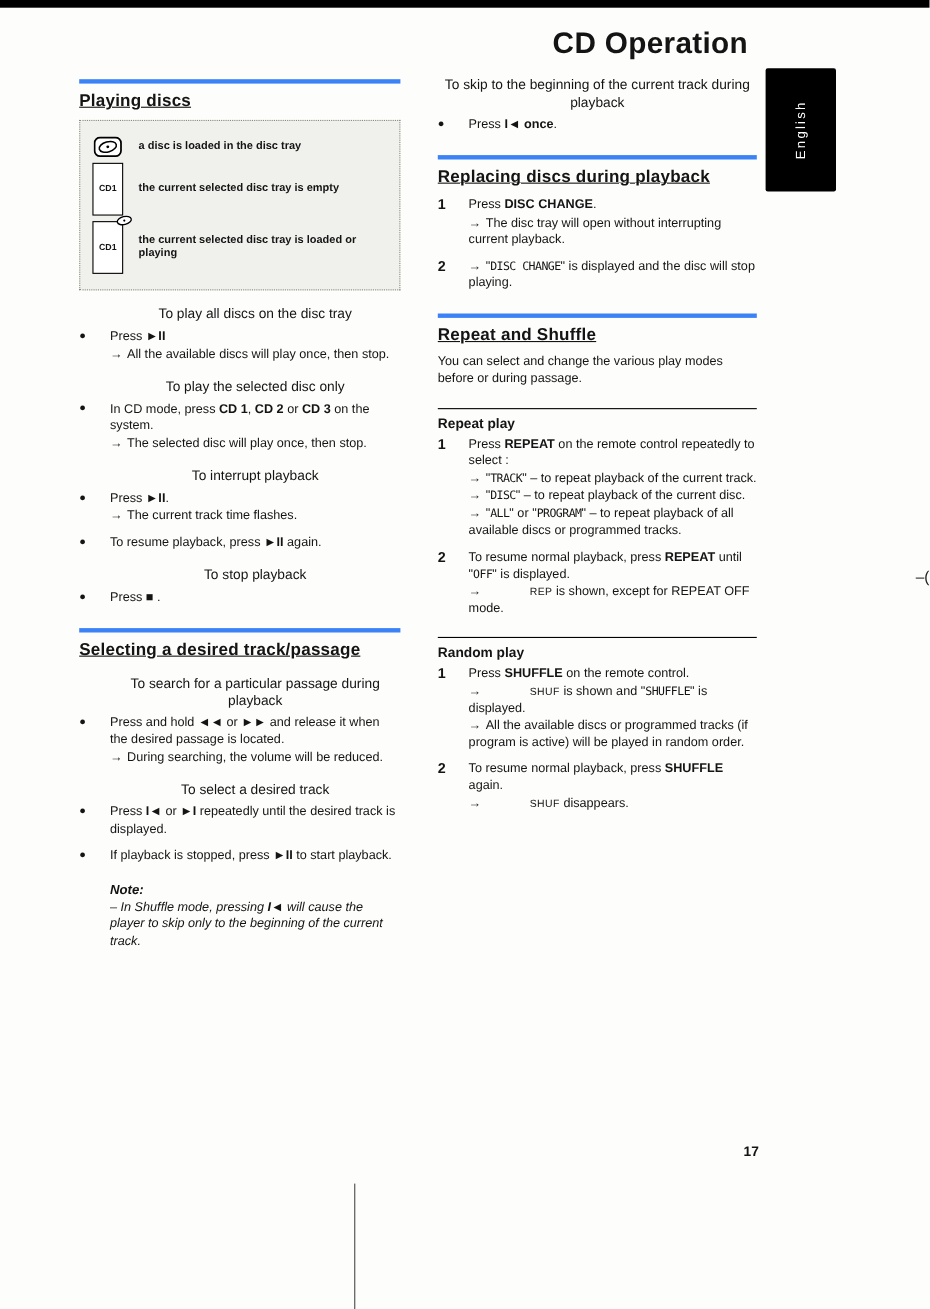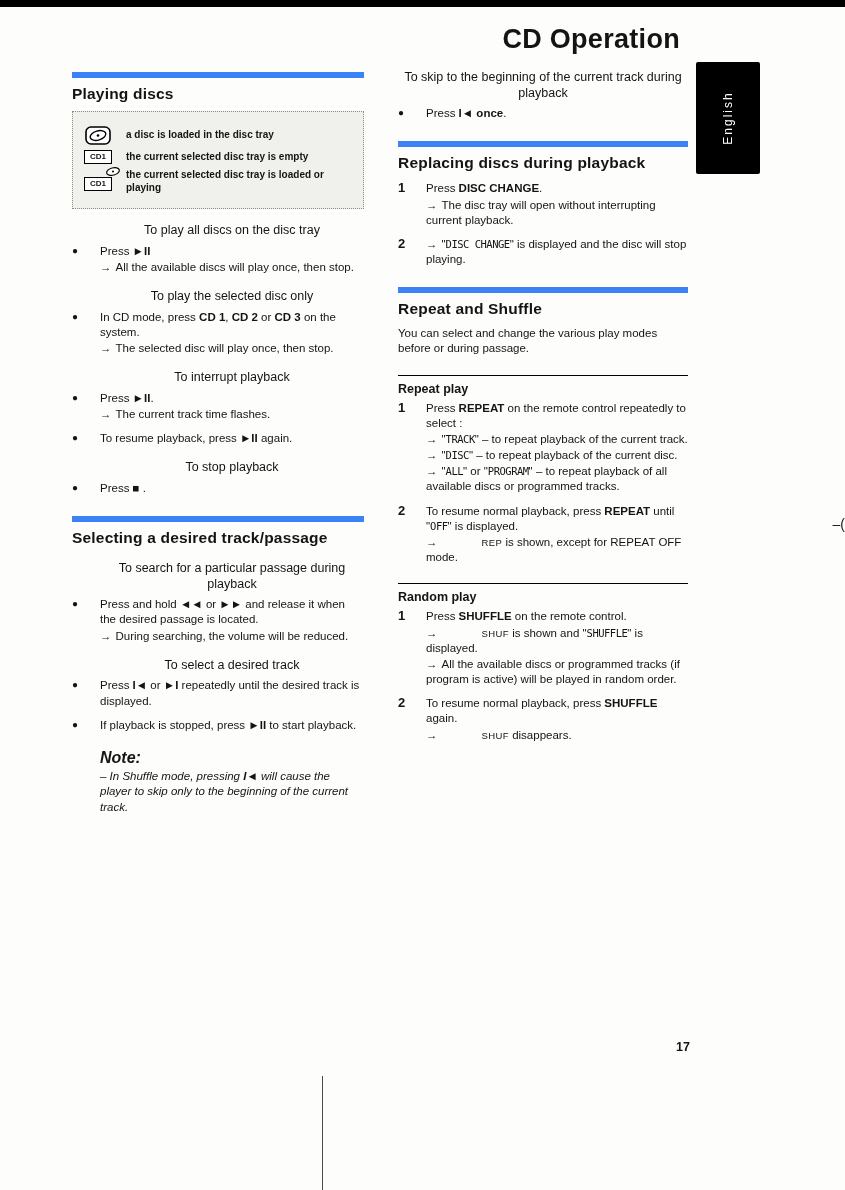--- a/index.html
+++ b/index.html
@@ -22,54 +22,54 @@
     border-radius:2px;
   }
   .lang-tab span {
     transform:rotate(-90deg); font-size:12px; letter-spacing:2px; white-space:nowrap;
   }
   .col { position:absolute; }
   .col-left  { left:72px;  top:72px; width:292px; }
   .col-right { left:398px; top:70px; width:290px; }
 
   h2.section-head {
-    border-top:6px solid #3b82f6; padding-top:7px;
-    font-size:15.5px; font-weight:bold; margin:0 0 8px 0; letter-spacing:.2px;
+    border-top:4px solid #3b82f6; padding-top:7px;
+    font-size:15.5px; font-weight:bold; margin:0 0 8px 0; letter-spacing:.2px;text-decoration:underline;
   }
   .section { margin-top:20px; }
   .subhead { font-weight:normal; font-size:12.5px; margin:14px 0 4px 28px; line-height:1.25;text-align:center; }
   .col-right .subhead { margin-left:0; }
   .minihead {
     border-top:1.5px solid #000; padding-top:6px; margin-top:18px; margin-bottom:4px;
     font-weight:bold; font-size:12.5px;
   }
   .item { display:flex; margin:2px 0 8px 0; }
   .marker { flex:0 0 28px; font-size:10px; padding-top:2px; }
   .marker.num { font-size:13px; font-weight:bold; padding-top:0; }
   .body { flex:1; }
   .line { font-size:11.5px; line-height:1.32; margin-top:1px; }
   .arrow { font-weight:bold; margin-right:4px; }
   .b { font-weight:bold; }
   .i { font-style:italic; }
   .lcd { font-family:"DejaVu Sans Mono",monospace; font-size:10.5px; letter-spacing:-.5px; }
   .ind { font-weight:normal; font-size:9.5px; letter-spacing:.4px;padding-left:40px; }
   .note { margin-left:28px; margin-top:16px; }
-  .note-title { font-style:italic; font-size:16px; font-weight:bold; margin-bottom:2px; }
+  .note-title { font-style:italic; font-size:12px; font-weight:bold; margin-bottom:2px; }
   .note-body { font-size:11.5px; line-height:1.35; }
 
   .legend {
     border:1px dotted #8a8a84; background:#f0f0ec;
     padding:9px 7px; margin:4px 0 12px 0;
   }
   .legend-row { display:flex; align-items:center; gap:10px; margin:5px 0; }
   .legend-icon { flex:0 0 36px; display:flex; justify-content:center; position:relative; }
   .legend-text { font-size:10px; font-weight:bold; line-height:1.25; }
   .cd-badge {
     display:inline-block; border:1.5px solid #000; background:#fff;
-    font-size:8px; font-weight:bold; padding:2px 5px; line-height:1;
+    font-size:8px; font-weight:bold; padding:19px 5px; line-height:1;
   }
   .badge-wrap { position:relative; display:inline-block; }
   .badge-wrap svg { position:absolute; top:-6px; right:-9px; }
 
   .page-num { position:absolute; left:676px; top:1040px; font-size:12.5px; font-weight:bold; }
   .reg-mark { position:absolute; right:0px; top:516px; font-size:14px; color:#222; }
   .fold-line { position:absolute; left:322px; top:1076px; width:1px; height:114px; background:#4a4a4a; }
 </style>
 </head>
 <body>

